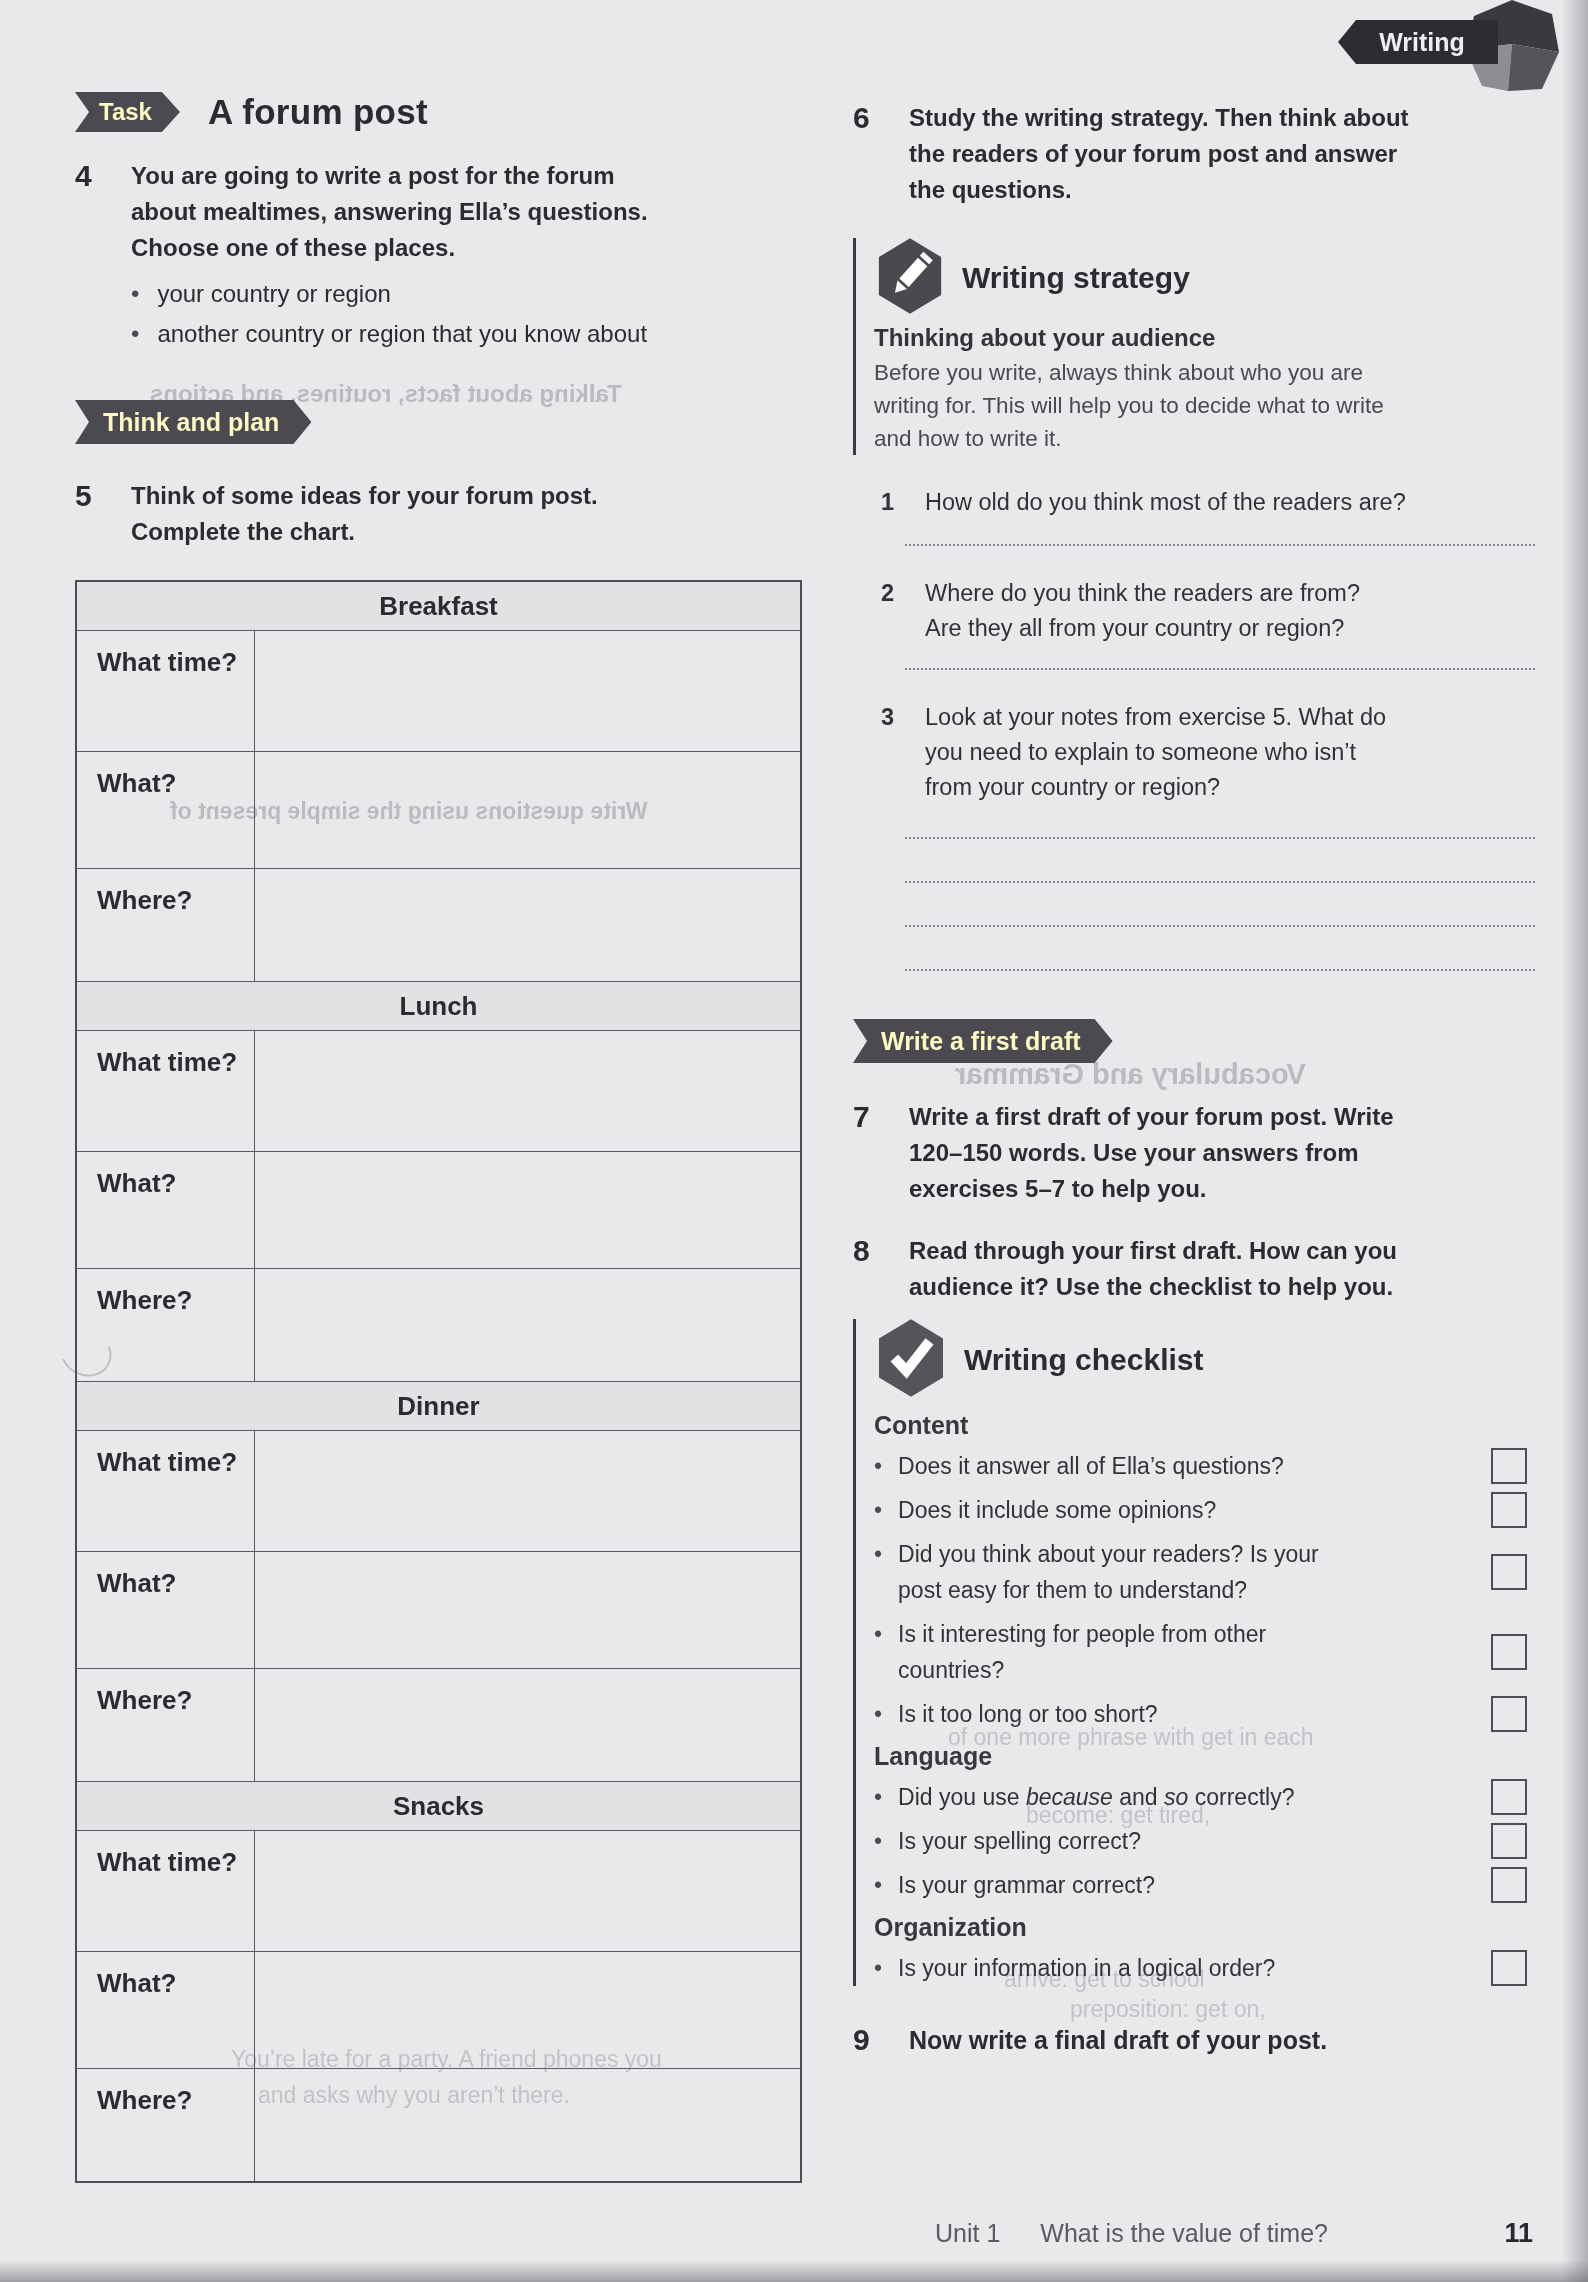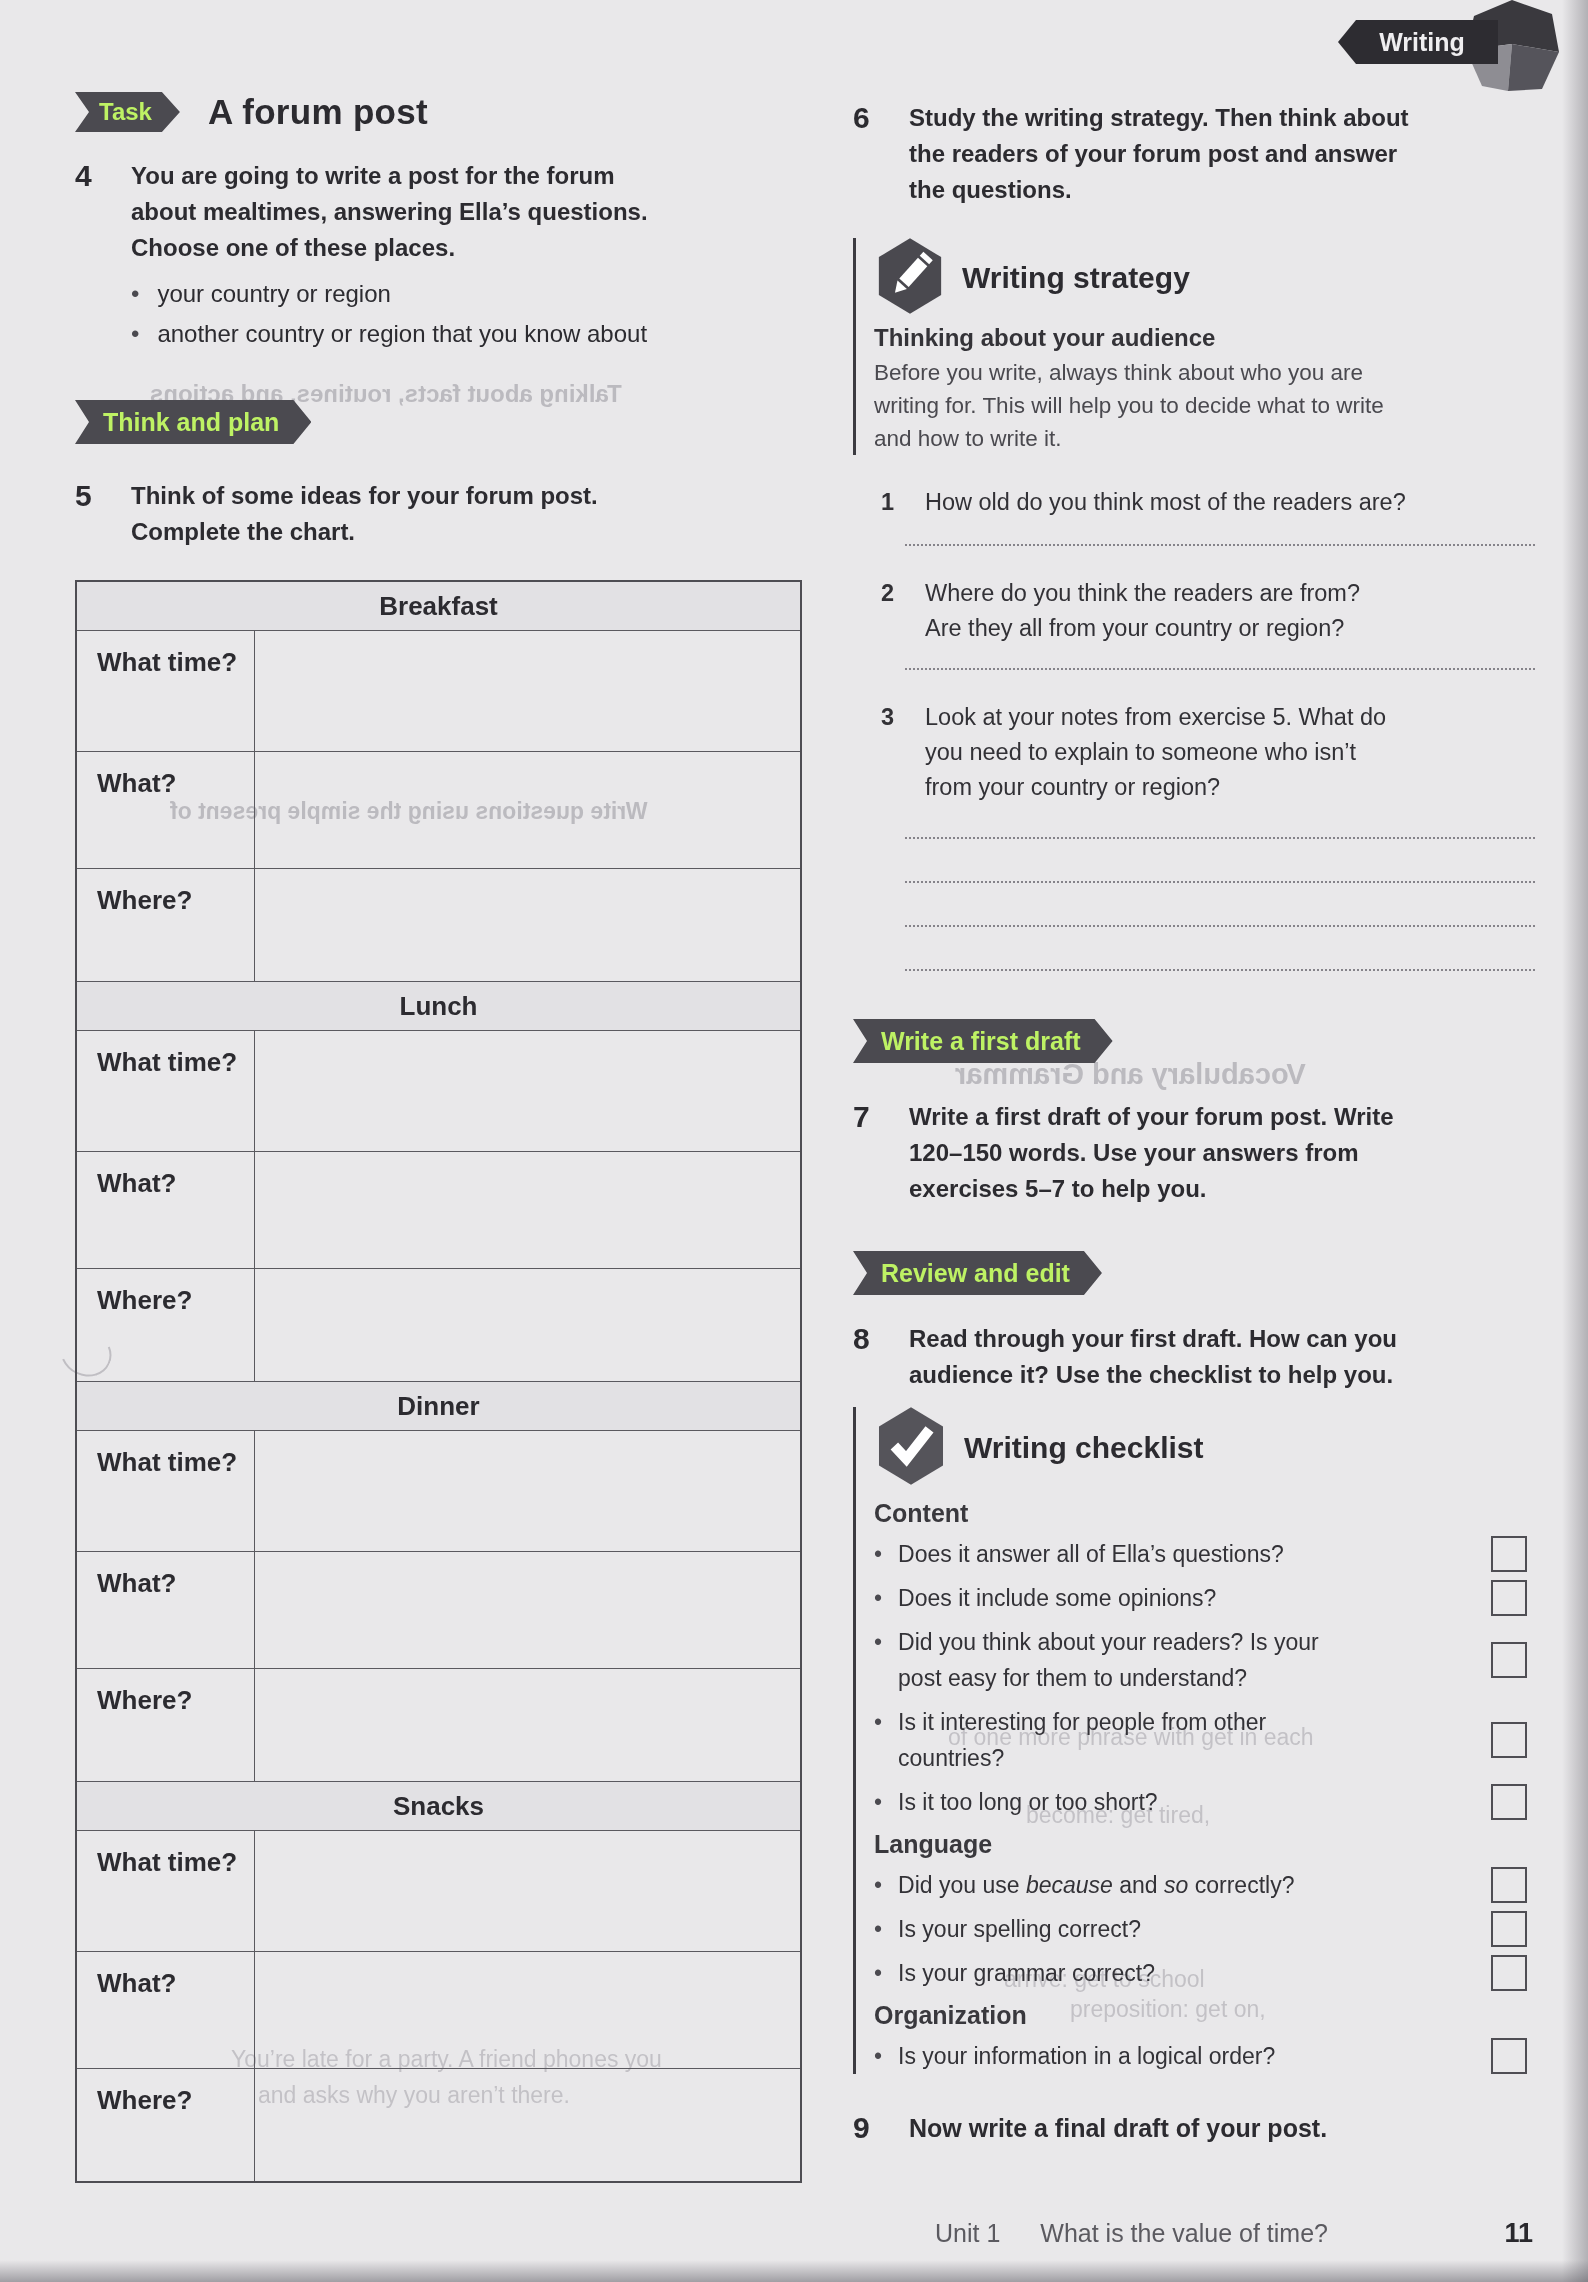--- a/index.html
+++ b/index.html
@@ -13,21 +13,21 @@
     position:absolute; left:1338px; top:20px; height:44px; width:100px;
     background:#2d2c31; color:#efeef0; font-size:25px; font-weight:bold;
     display:flex; align-items:center; justify-content:center;
     padding:0 26px 0 34px;
     clip-path:polygon(0 50%, 18px 0, 100% 0, 100% 100%, 18px 100%);
   }
   .gem{position:absolute; left:1462px; top:0;}
   
   .flag{
     display:inline-flex; align-items:center;
-    background:#4b4a50; color:#bef264; font-weight:bold; font-size:25px;
+    background:#4b4a50; color:#fef9c3; font-weight:bold; font-size:25px;
     height:44px; padding:0 32px 0 28px;
     clip-path:polygon(0 0, calc(100% - 18px) 0, 100% 50%, calc(100% - 18px) 100%, 0 100%, 14px 50%);
   }
   .flag.small{height:40px; font-size:24px; padding:0 28px 0 24px;}
   
   .ex{display:flex;}
   .ex .num{font-size:30px; font-weight:bold; width:56px; flex:none; line-height:36px;}
   .ex .body{font-size:24px; font-weight:bold; line-height:36px;}
   .line{white-space:nowrap;}
   
@@ -325,25 +325,20 @@
 
     <div class="ex ex7">
       <div class="num">7</div>
       <div class="body">
         <div class="line">Write a first draft of your forum post. Write</div>
         <div class="line">120–150 words. Use your answers from</div>
         <div class="line">exercises 5–7 to help you.</div>
       </div>
     </div>
 
-    <div class="review-wrap">
-      <span class="flag">
-        <span>Review and edit</span>
-      </span>
-    </div>
 
     <div class="ex ex8">
       <div class="num">8</div>
       <div class="body">
         <div class="line">Read through your first draft. How can you</div>
         <div class="line">audience it? Use the checklist to help you.</div>
       </div>
     </div>
 
     <div class="checklist">

